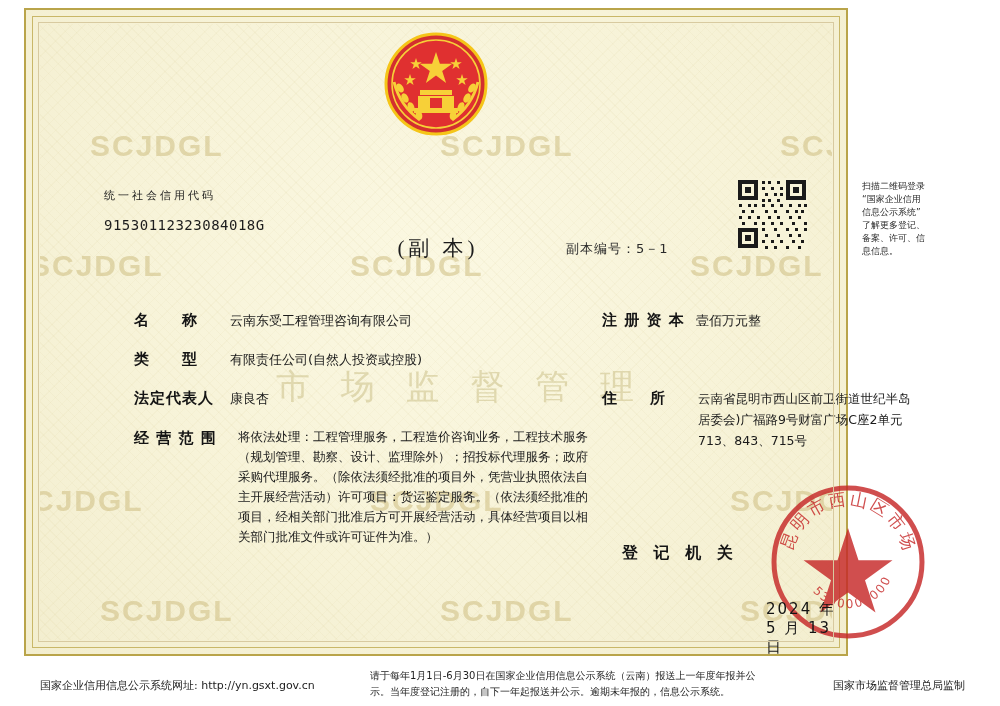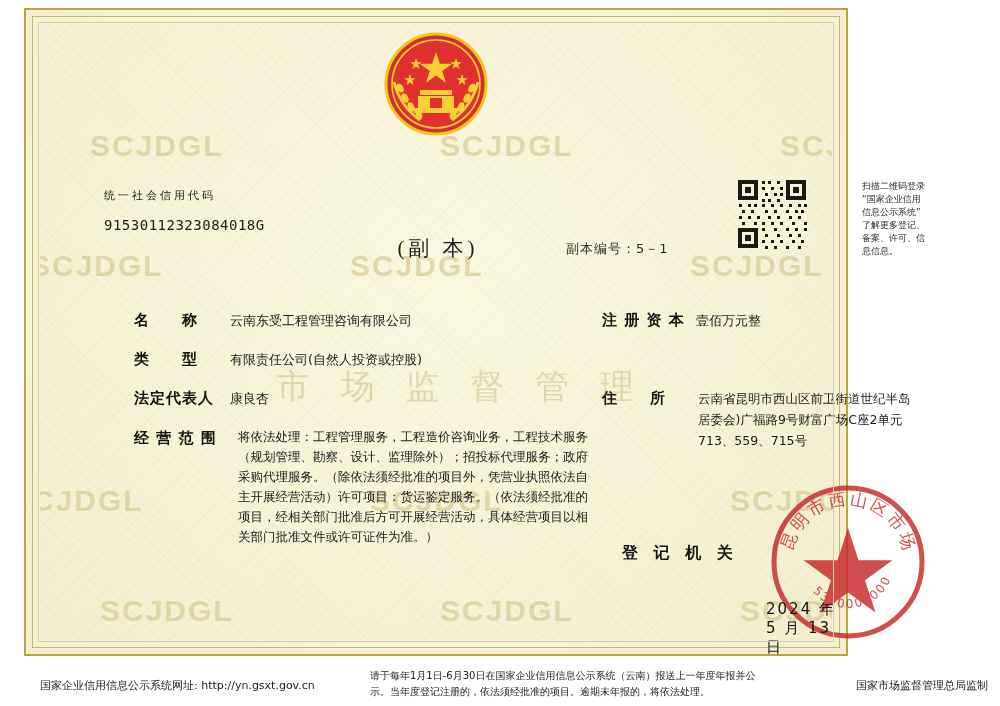--- a/index.html
+++ b/index.html
@@ -266,21 +266,21 @@
     left: 370px;
     top: 668px;
     width: 400px;
     font-family: "DejaVu Sans", sans-serif;
     font-size: 10px;
     line-height: 16px;
     color: #1c1c1c;
   }
   .footer-right {
     position: absolute;
-    left: 856px;
+    left: 833px;
     top: 678px;
     font-family: "DejaVu Sans", sans-serif;
     font-size: 11px;
     color: #1c1c1c;
     white-space: nowrap;
   }
 </style>
 </head>
 <body>
 
@@ -452,21 +452,21 @@
     <div class="scope-text">将依法处理：工程管理服务，工程造价咨询业务，工程技术服务（规划管理、勘察、设计、监理除外）；招投标代理服务；政府采购代理服务。（除依法须经批准的项目外，凭营业执照依法自主开展经营活动）许可项目：货运鉴定服务。（依法须经批准的项目，经相关部门批准后方可开展经营活动，具体经营项目以相关部门批准文件或许可证件为准。）</div>
 
     <div class="field right-col" style="top:300px;">
       <span class="f-label label-w-r">注 册 资 本</span><span class="f-value handwrite">壹佰万元整</span>
     </div>
 
 
     <div class="field right-col" style="top:378px;">
       <span class="f-label label-w-r">住　　所</span>
     </div>
-    <div class="addr-text">云南省昆明市西山区前卫街道世纪半岛居委会)广福路9号财富广场C座2单元713、559、715号</div>
+    <div class="addr-text">云南省昆明市西山区前卫街道世纪半岛居委会)广福路9号财富广场C座2单元713、843、715号</div>
 
     <div class="registry">登 记 机 关</div>
 
     <div class="seal">
       <svg viewBox="0 0 164 164" width="164" height="164">
         <circle cx="82" cy="82" r="74" fill="none" stroke="#c62828" stroke-width="5"></circle>
         <defs>
           <path id="sealArcTop" d="M 82,82 m -57,0 a 57,57 0 1,1 114,0"></path>
           <path id="sealArcBottom" d="M 82,82 m -46,0 a 46,46 0 1,0 92,0"></path>
         </defs>
@@ -477,15 +477,15 @@
           <textPath href="#sealArcBottom" startOffset="22%">5300000000</textPath>
         </text>
         <polygon fill="#c62828" points="82,48 92.5,80.3 126.5,80.3 99,100.3 109.5,132.6 82,112.6 54.5,132.6 65,100.3 37.5,80.3 71.5,80.3"></polygon>
       </svg>
     </div>
 
     <div class="issue-date">2024 年 5 月 13 日</div>
   </div>
 
   <div class="footer-left">国家企业信用信息公示系统网址: http://yn.gsxt.gov.cn</div>
-  <div class="footer-center">请于每年1月1日-6月30日在国家企业信用信息公示系统（云南）报送上一年度年报并公示。当年度登记注册的，依法须经批准的项目。逾期未年报的，将依法处理。</div>
+  <div class="footer-center">请于每年1月1日-6月30日在国家企业信用信息公示系统（云南）报送上一年度年报并公示。当年度登记注册的，自下一年起报送并公示。逾期未年报的，信息公示系统。</div>
   <div class="footer-right">国家市场监督管理总局监制</div>
 </div>
 
 </body></html>

